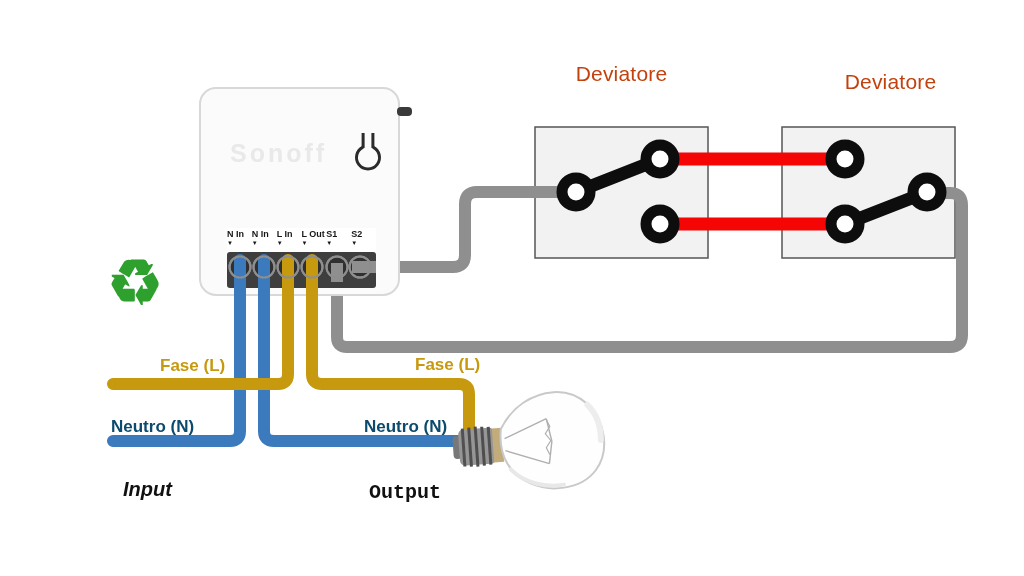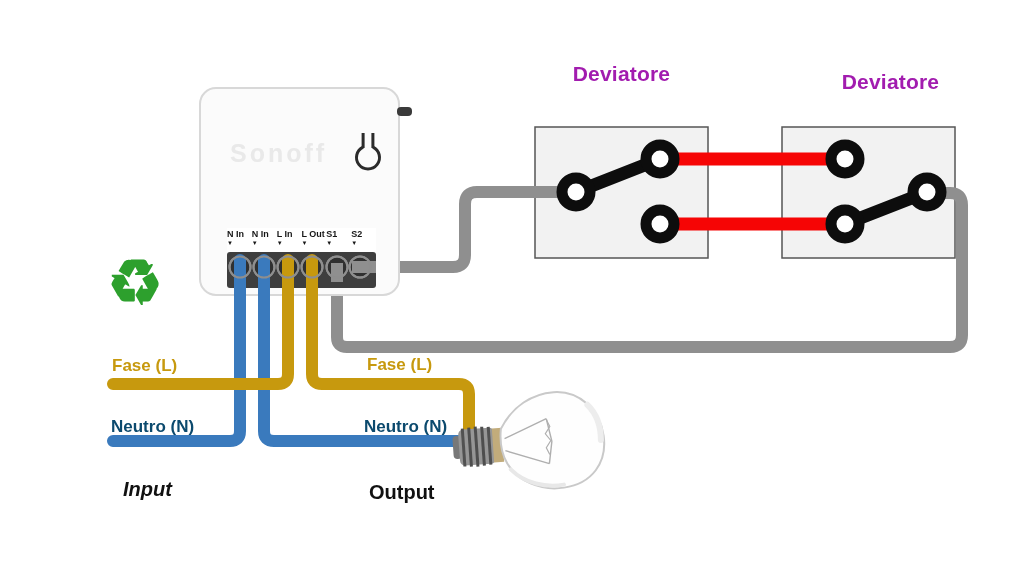--- a/index.html
+++ b/index.html
@@ -2,23 +2,23 @@
 <html><head>
 <meta charset="utf-8">
 <style>
   html,body{margin:0;padding:0;}
   body{
     width:1024px;height:576px;position:relative;background:#ffffff;
     font-family:"Liberation Sans", sans-serif;overflow:hidden;
   }
   .abs{position:absolute;}
   svg.layer{position:absolute;left:0;top:0;}
-  .title{font-weight:bold;font-size:21px;color:#a21caf;text-align:center;letter-spacing:0.2px;}
+  .title{font-weight:normal;font-size:21px;color:#c2410c;text-align:center;letter-spacing:0.2px;}
   .wire-label{font-weight:bold;font-size:17px;white-space:nowrap;}
-  .fase{color:#C7990E;}
+  .fase{color:#C7990E;margin-left:48px;}
   .neutro{color:#0c4a6e;}
   .io-label{font-weight:bold;font-size:20px;color:#111;white-space:nowrap;}
   .logo{font-weight:bold;font-size:25px;color:#E9E9E9;letter-spacing:3px;white-space:nowrap;}
   .term-strip{left:227px;top:229px;width:149px;display:flex;}
   .term{flex:1;text-align:left;font-size:9px;font-weight:bold;color:#161616;line-height:10px;white-space:nowrap;}
   .term .arr{display:block;font-size:6px;line-height:7px;color:#161616;margin-top:1px;font-weight:normal;}
   .recycle{left:92px;top:242px;width:86px;text-align:center;font-size:62px;line-height:82px;color:#2DA02D;font-weight:bold;}
 </style>
 </head>
 <body>
@@ -135,15 +135,15 @@
 
 <div class="abs title" style="left:535px;top:62px;width:173px;">Deviatore</div>
 <div class="abs title" style="left:798px;top:70px;width:185px;">Deviatore</div>
 
 <div class="abs wire-label fase" style="left:112px;top:356px;">Fase (L)</div>
 <div class="abs wire-label neutro" style="left:111px;top:417px;">Neutro (N)</div>
 <div class="abs wire-label fase" style="left:367px;top:355px;">Fase (L)</div>
 <div class="abs wire-label neutro" style="left:364px;top:417px;">Neutro (N)</div>
 
 <div class="abs io-label" style="left:123px;top:478px;font-style:italic;">Input</div>
-<div class="abs io-label" style="left:369px;top:481px;">Output</div>
+<div class="abs io-label" style="left:369px;top:481px;font-family:Liberation Mono, monospace;">Output</div>
 
 <div class="abs recycle">♻</div>
 
 </body></html>

